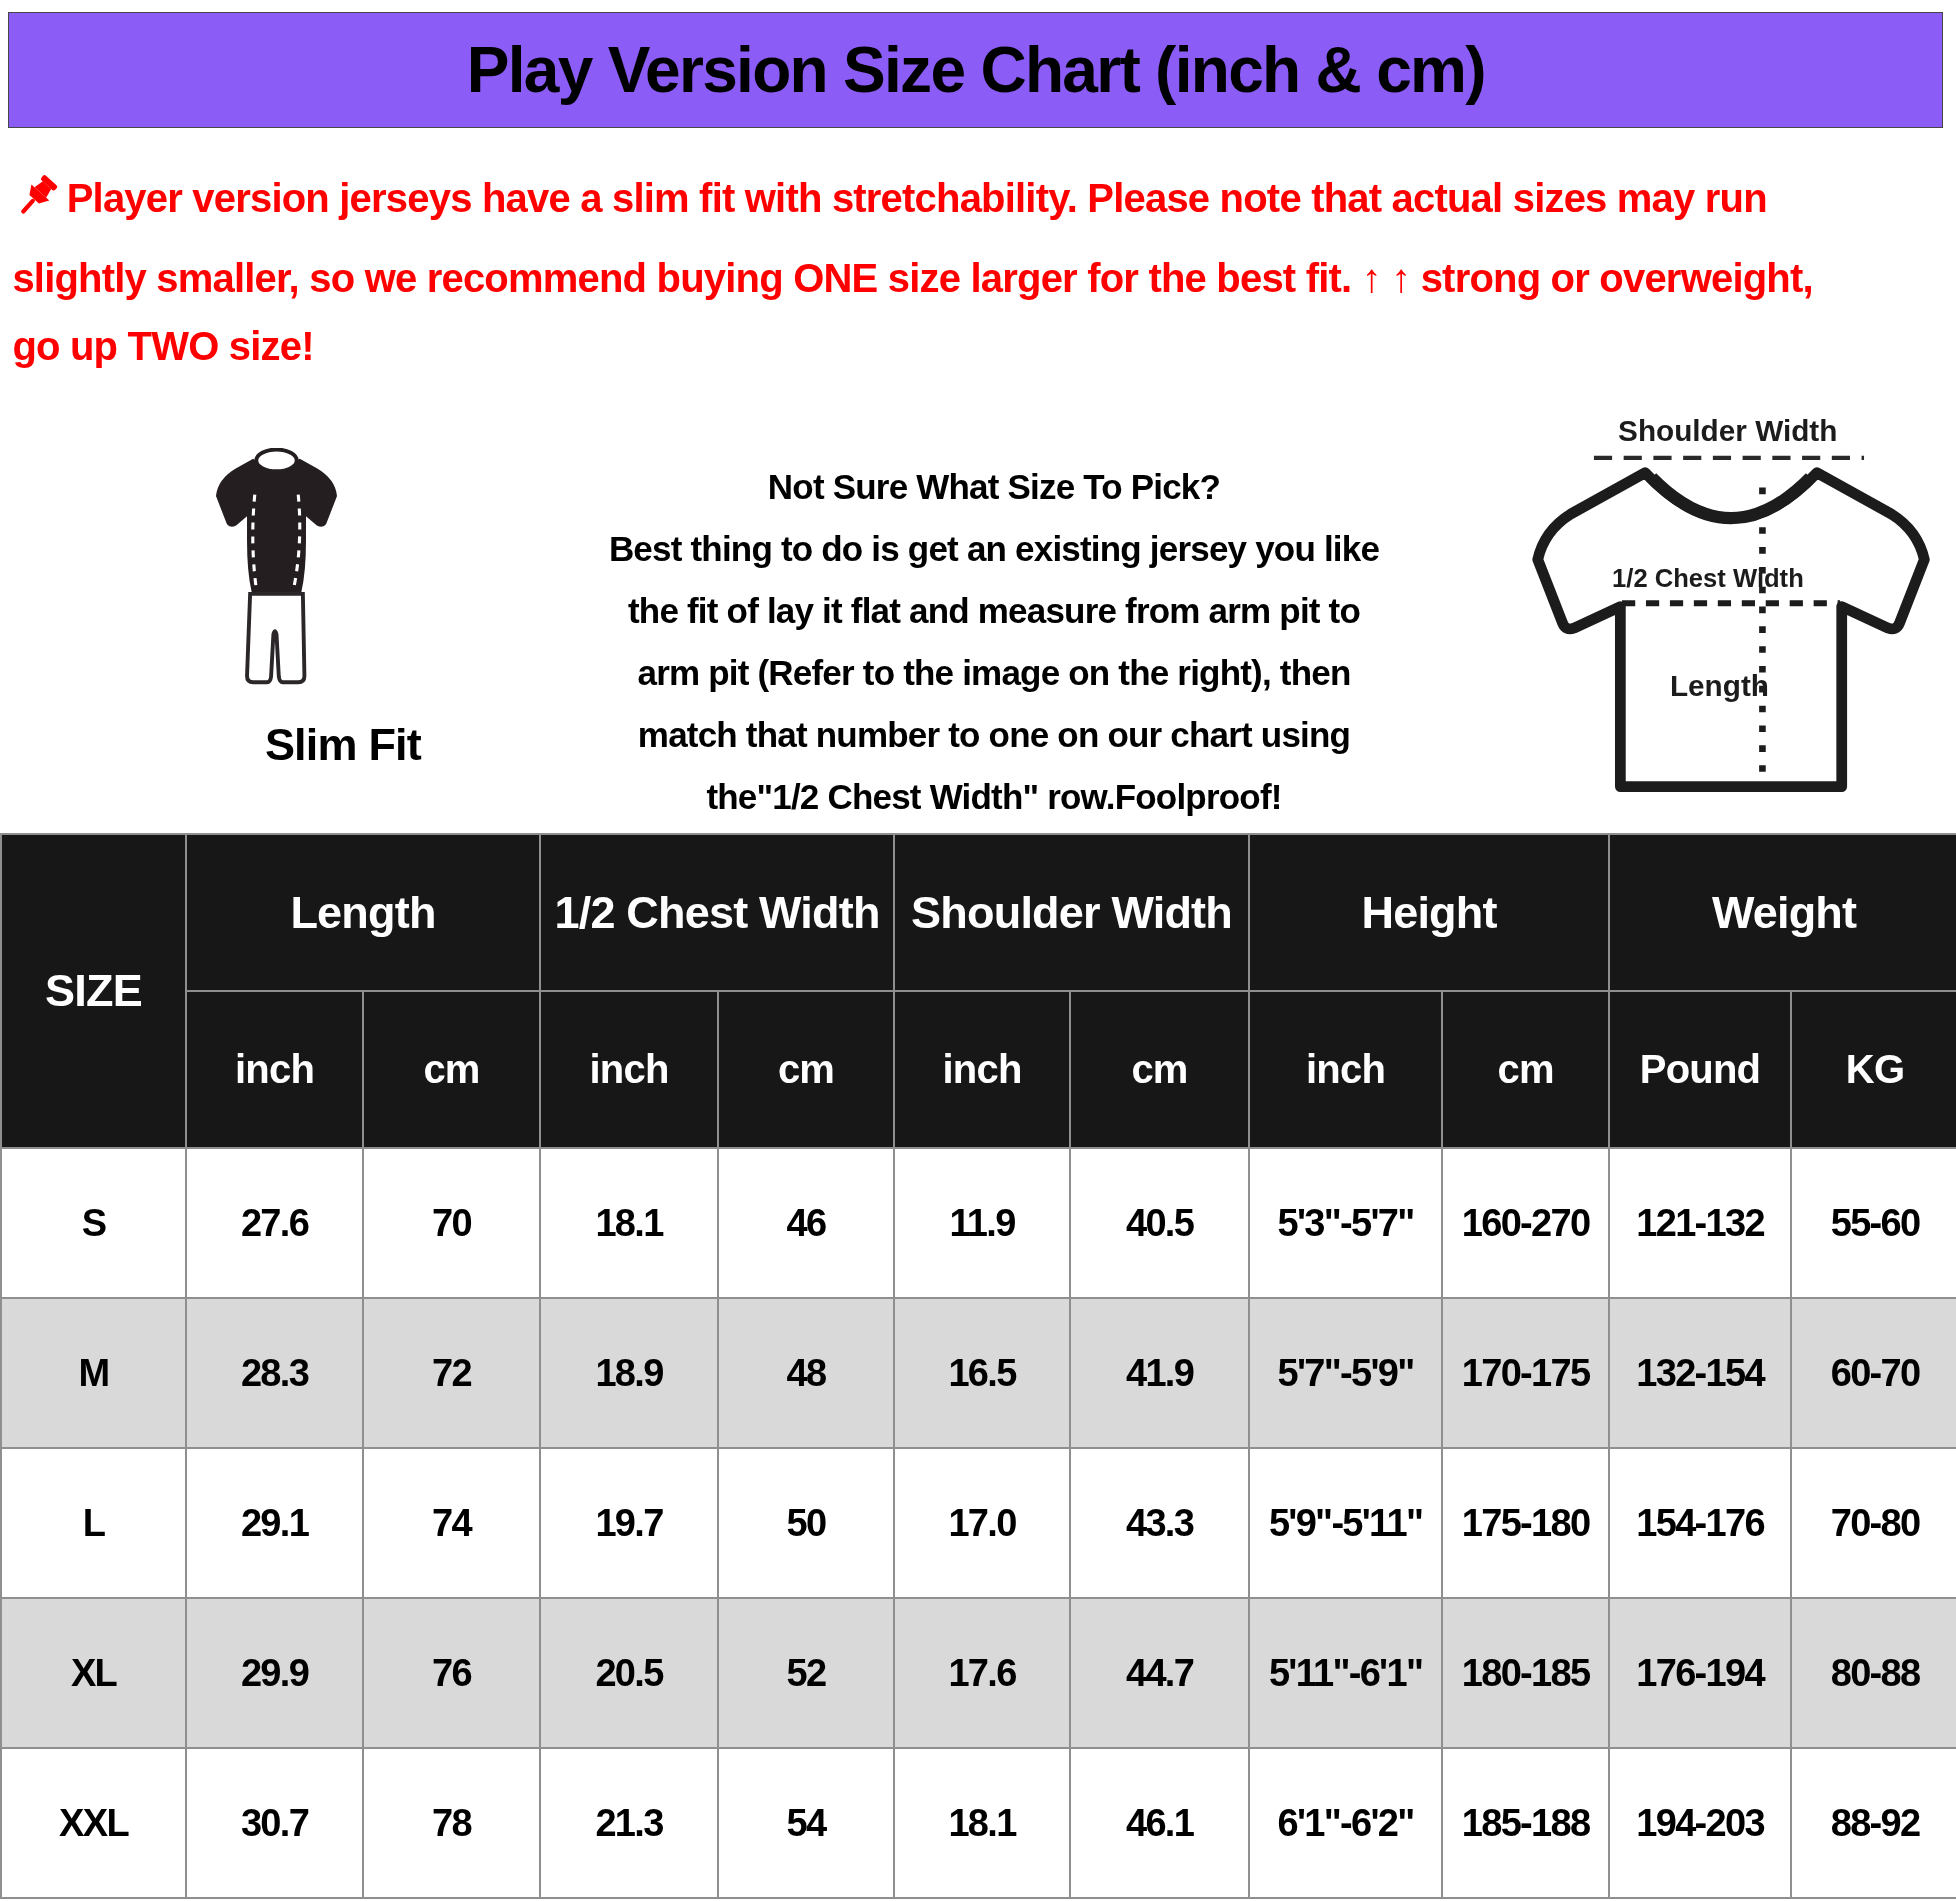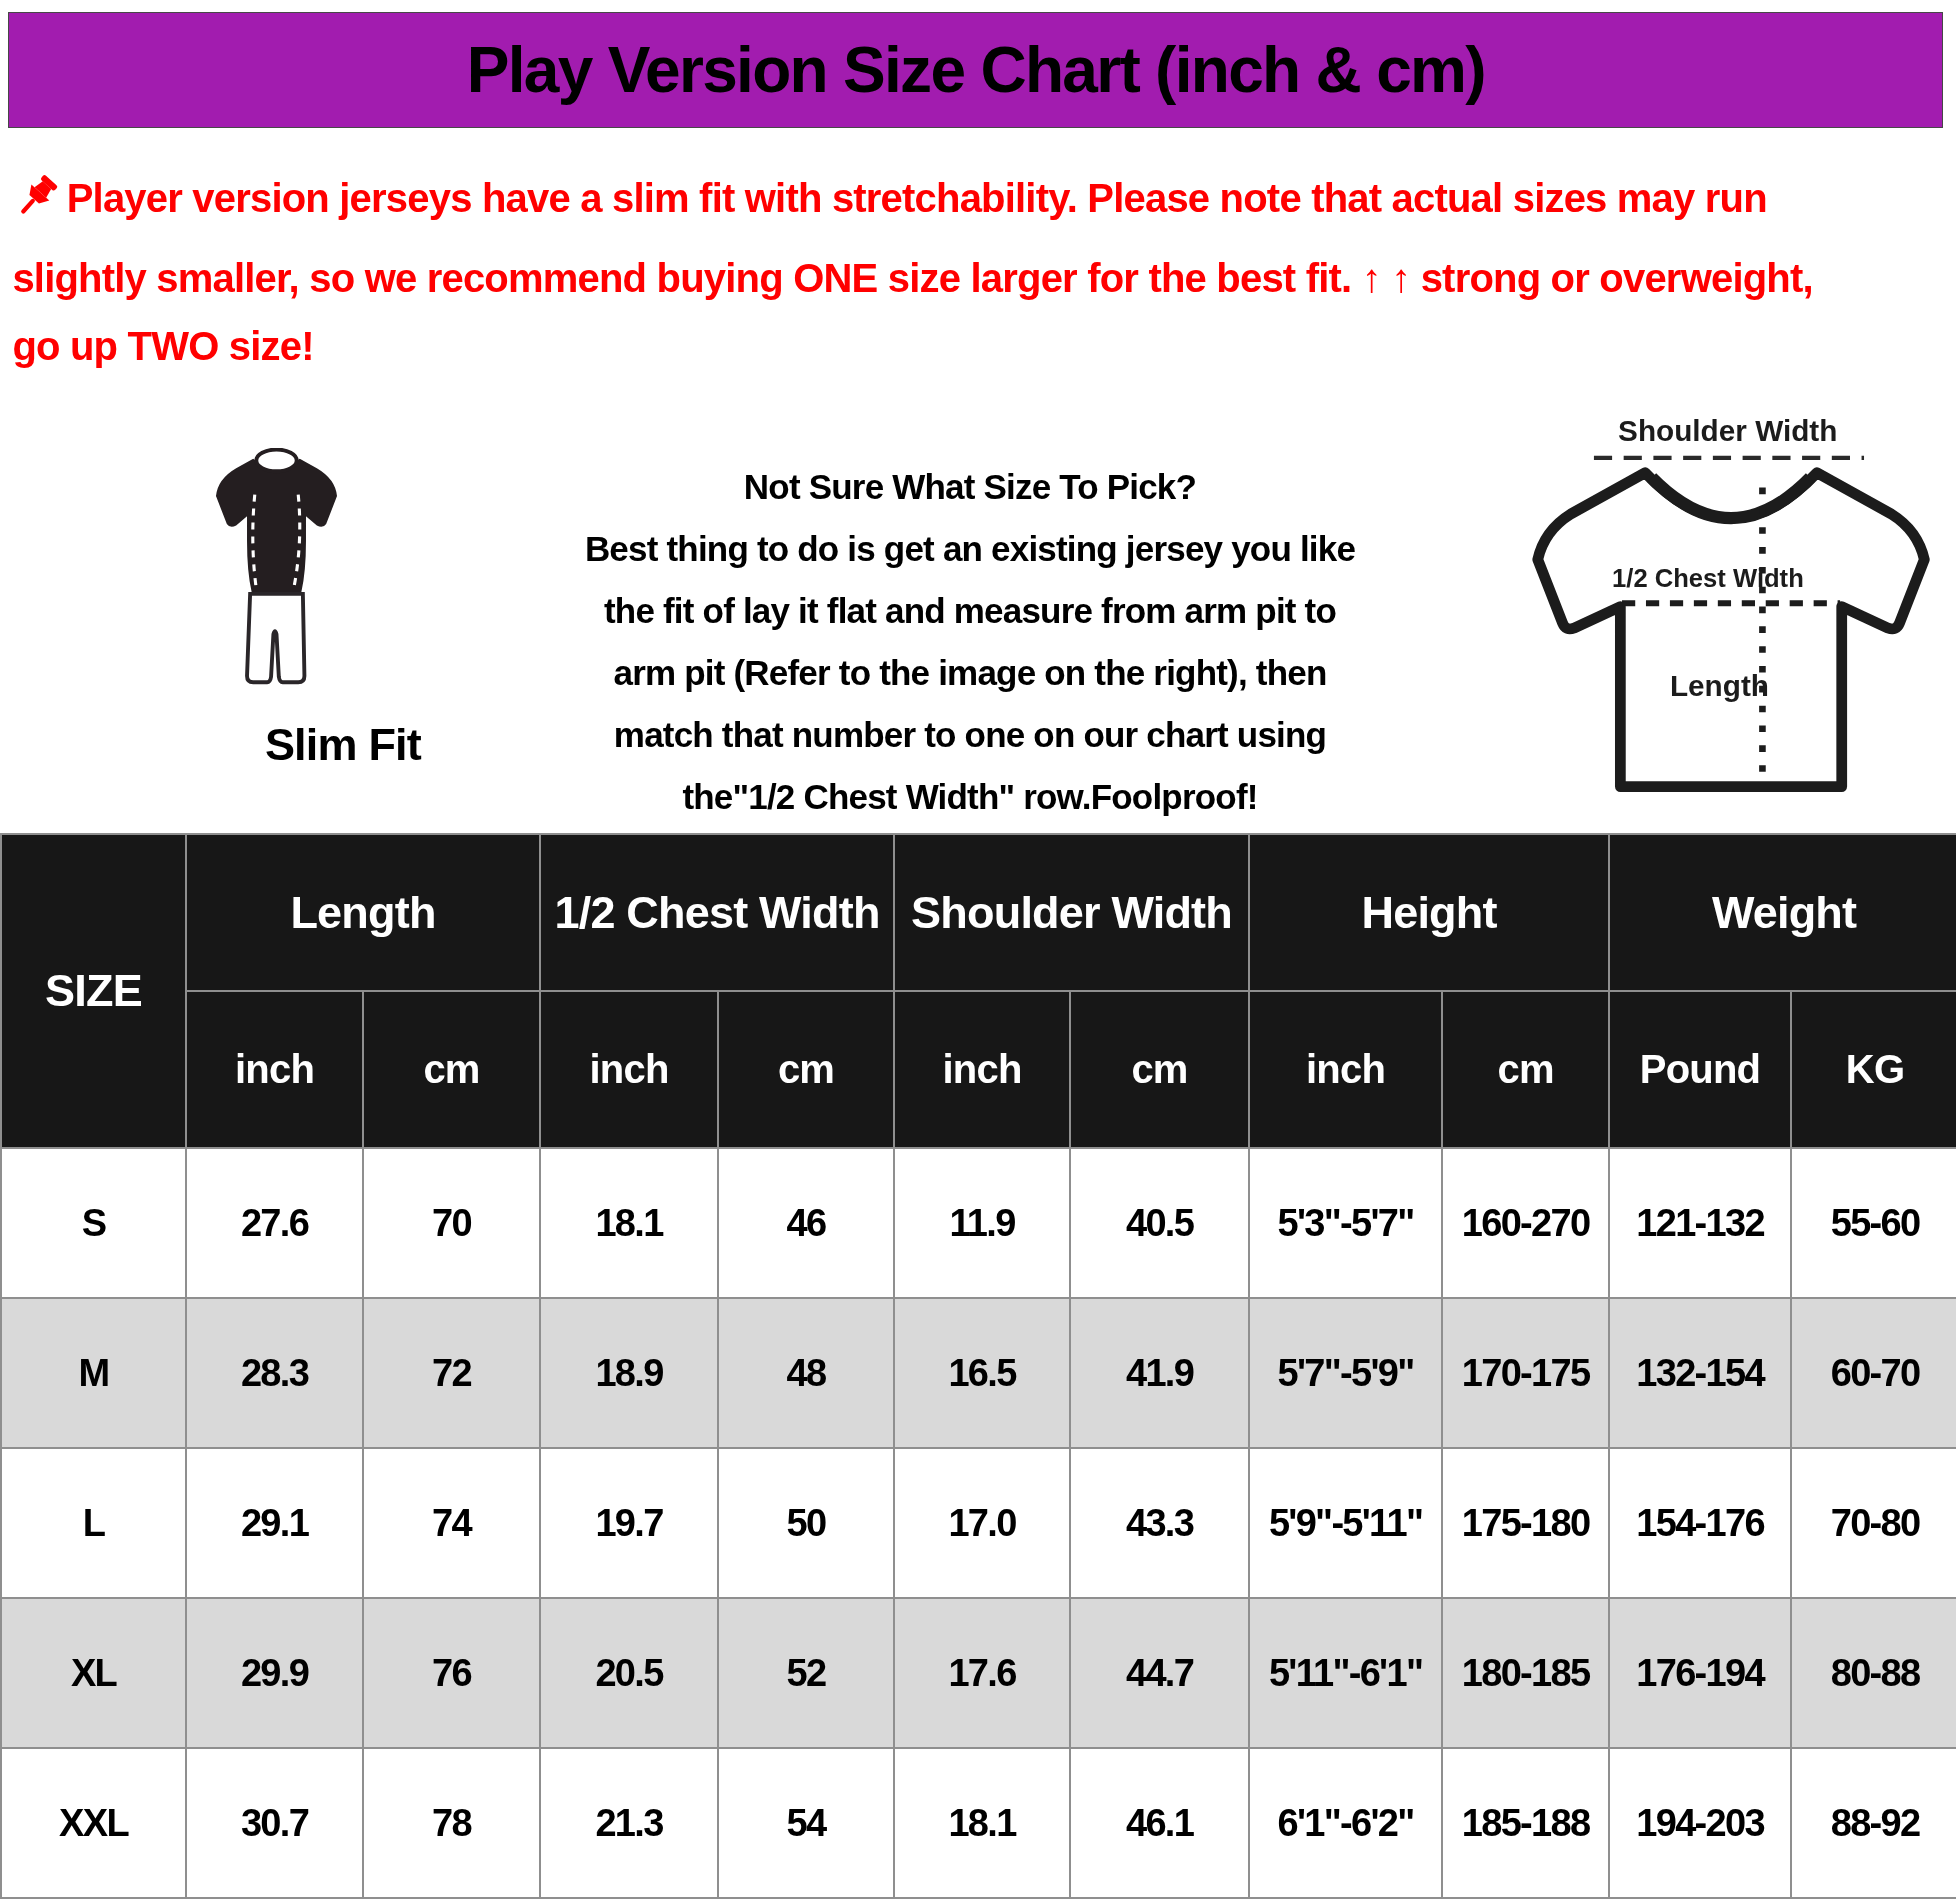--- a/index.html
+++ b/index.html
@@ -3,37 +3,37 @@
 <meta charset="utf-8">
 <style>
   html,body{margin:0;padding:0;}
   body{
     width:1956px;height:1902px;position:relative;background:#ffffff;
     font-family:"Liberation Sans",sans-serif;overflow:hidden;
   }
   
   .title-bar{
     position:absolute;left:8.3px;top:11.6px;width:1933px;height:114px;
-    background:#a21caf;border:1.7px solid #474747;
+    background:#8b5cf6;border:1.7px solid #474747;
     display:flex;align-items:center;justify-content:center;
   }
   .title-text{font-size:64px;font-weight:bold;letter-spacing:-1.7px;color:#000;}
   
   .notice{
     position:absolute;left:12.4px;top:164px;width:1932px;
     color:#ff0000;font-weight:bold;font-size:40px;line-height:68px;
     letter-spacing:-0.8px;
   }
   .notice .pin{display:inline-block;vertical-align:-11.6px;margin-right:3.3px;}
   
   .slim-fit{position:absolute;left:132px;top:448px;width:289px;text-align:center;}
   .slim-label{font-size:45px;font-weight:bold;margin-top:11.6px;letter-spacing:-0.8px;text-align:right;}
   
   .instructions{
-    position:absolute;left:499px;top:456px;width:942px;
+    position:absolute;left:523px;top:456px;width:942px;
     font-size:35px;font-weight:bold;line-height:62px;text-align:center;
     letter-spacing:-0.8px;color:#000;
   }
   
   .diagram{position:absolute;left:1521px;top:405px;width:430px;height:413px;}
   .diagram text{font-family:"Liberation Sans",sans-serif;font-weight:bold;fill:#1c1c1c;}
   
   table.size-chart{
     position:absolute;left:0;top:833px;width:1956px;
     border-collapse:collapse;table-layout:fixed;

